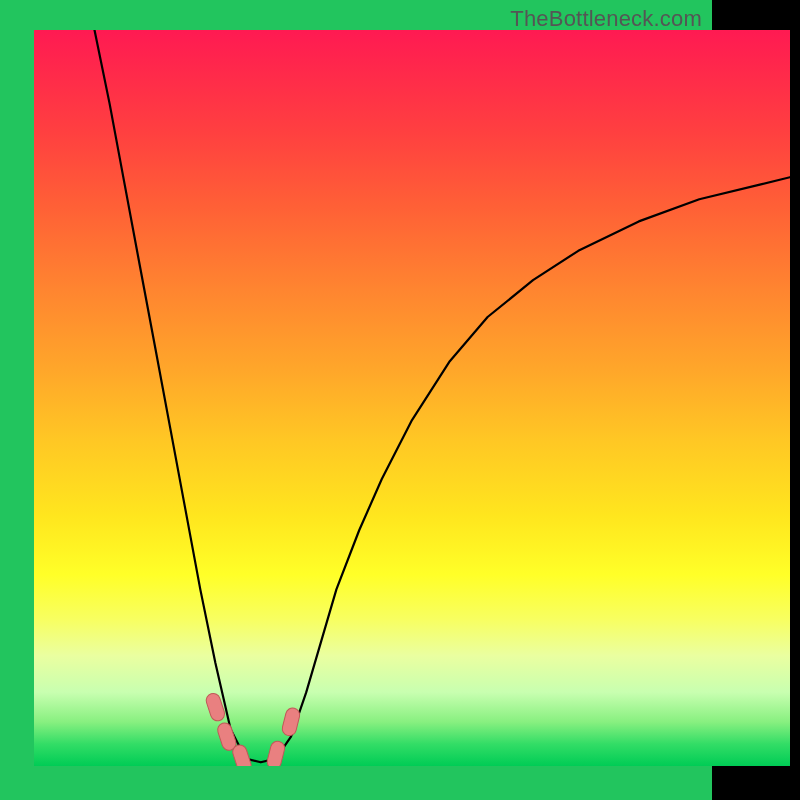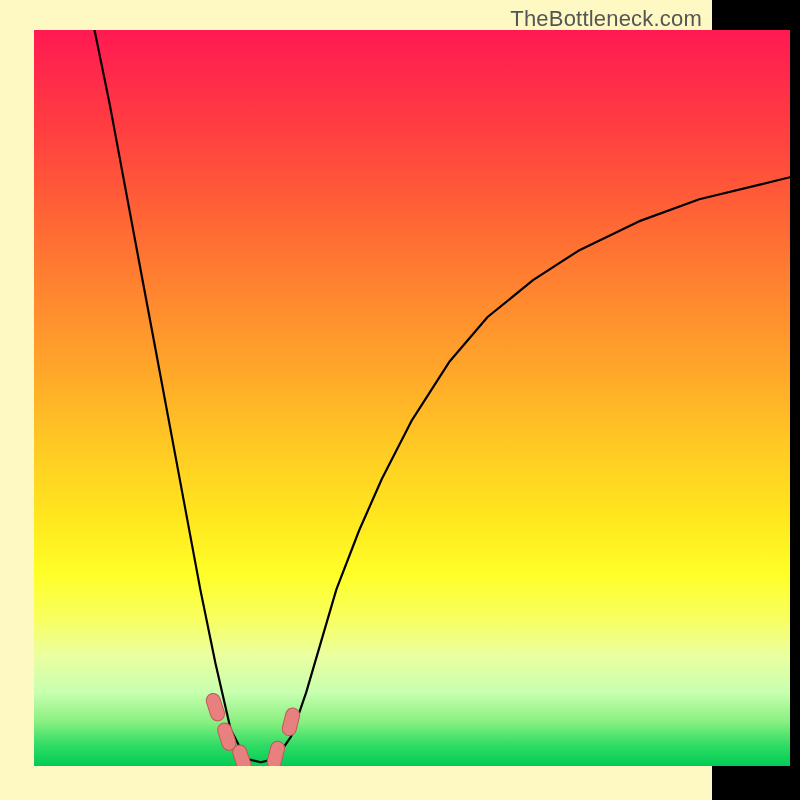--- a/index.html
+++ b/index.html
@@ -8,21 +8,21 @@
     width: 800px;
     height: 800px;
     overflow: hidden;
     background: #000;
     font-family: Arial, Helvetica, sans-serif;
   }
   .frame {
     position: absolute;
     left: 0; top: 0;
     width: 712px; height: 800px;
-    background: #fef9c3;
+    background: #22c55e;
   }
   .plot {
     position: absolute;
     left: 34px;
     top: 30px;
     width: 756px;
     height: 736px;
     
     background: linear-gradient(to bottom,
       #ff1a52 0%,

